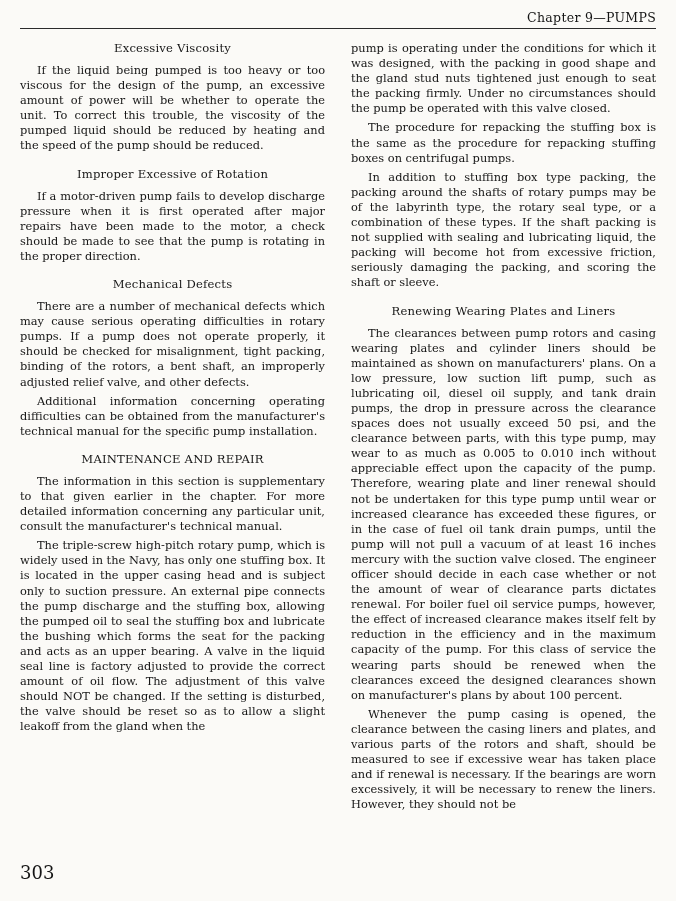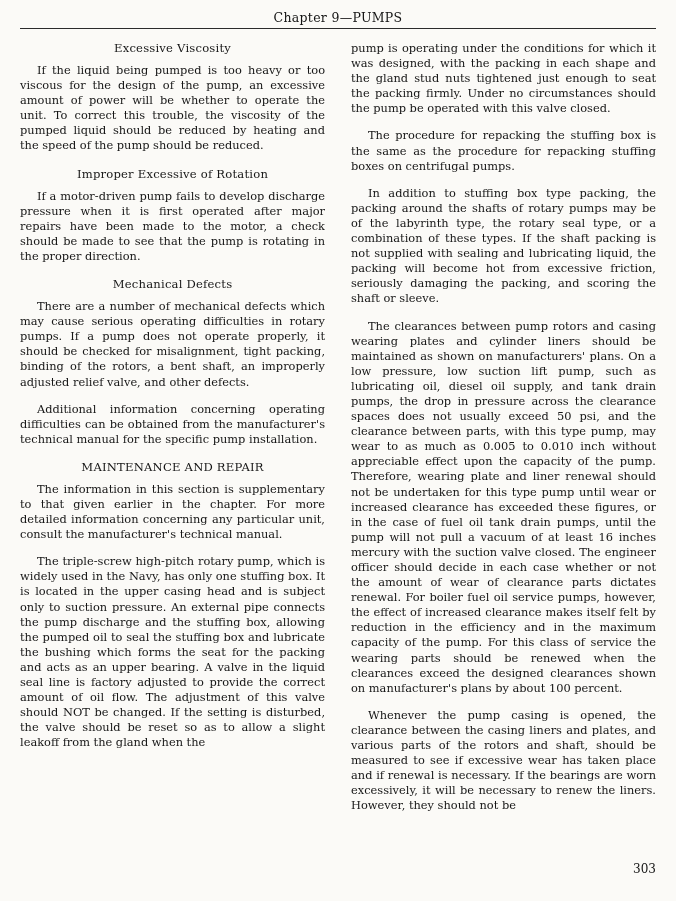--- a/index.html
+++ b/index.html
@@ -25,21 +25,21 @@
     padding: 0;
   }
   .page-inner {
     position: absolute;
     left: 20px;
     top: 10px;
     width: 636px;
     height: 881px;
   }
   .running-head {
-    text-align: center;
+    text-align: right;
     font-size: 12.5px;
     letter-spacing: 0.3px;
     font-family: "DejaVu Serif", serif;
     padding-bottom: 3px;
     color: #141414;
   }
   .head-rule {
     border-bottom: 1.2px solid #2b2b2b;
     margin: 0 0 12px 0;
     width: 100%;
@@ -65,29 +65,29 @@
     letter-spacing: 0.2px;
   }
   .sec-head.spaced {
     margin-top: 13px;
   }
   p {
     margin: 0 0 0 0;
     text-indent: 17px;
   }
   p + p {
-    margin-top: 12px;
+    margin-top: 4px;
   }
   .folio {
     position: absolute;
     left: 0;
     top: 852px;
     width: 636px;
-    text-align: right;
-    font-size: 12px;
+    text-align: left;
+    font-size: 18px;
     color: #141414;
   }
   .noindent { text-indent: 0; }
 </style>
 </head>
 <body>
 
 <div class="page">
   <div class="page-inner">
 
@@ -107,24 +107,25 @@
         <p>There are a number of mechanical defects which may cause serious operating difficulties in rotary pumps. If a pump does not operate properly, it should be checked for misalignment, tight packing, binding of the rotors, a bent shaft, an improperly adjusted relief valve, and other defects.</p>
         <p>Additional information concerning operating difficulties can be obtained from the manufacturer's technical manual for the specific pump installation.</p>
 
         <div class="sec-head spaced">MAINTENANCE AND REPAIR</div>
         <p>The information in this section is supplementary to that given earlier in the chapter. For more detailed information concerning any particular unit, consult the manufacturer's technical manual.</p>
 
         <p>The triple-screw high-pitch rotary pump, which is widely used in the Navy, has only one stuffing box. It is located in the upper casing head and is subject only to suction pressure. An external pipe connects the pump discharge and the stuffing box, allowing the pumped oil to seal the stuffing box and lubricate the bushing which forms the seat for the packing and acts as an upper bearing. A valve in the liquid seal line is factory adjusted to provide the correct amount of oil flow. The adjustment of this valve should NOT be changed. If the setting is disturbed, the valve should be reset so as to allow a slight leakoff from the gland when the</p>
       </div>
 
       <div class="col">
-        <p class="noindent">pump is operating under the conditions for which it was designed, with the packing in each shape and the gland stud nuts tightened just enough to seat the packing firmly. Under no circumstances should the pump be operated with this valve closed.</p>
+        <p class="noindent">pump is operating under the conditions for which it was designed, with the packing in good shape and the gland stud nuts tightened just enough to seat the packing firmly. Under no circumstances should the pump be operated with this valve closed.</p>
         <p>The procedure for repacking the stuffing box is the same as the procedure for repacking stuffing boxes on centrifugal pumps.</p>
         <p>In addition to stuffing box type packing, the packing around the shafts of rotary pumps may be of the labyrinth type, the rotary seal type, or a combination of these types. If the shaft packing is not supplied with sealing and lubricating liquid, the packing will become hot from excessive friction, seriously damaging the packing, and scoring the shaft or sleeve.</p>
 
+        <div class="sec-head spaced">Renewing Wearing Plates and Liners</div>
         <p>The clearances between pump rotors and casing wearing plates and cylinder liners should be maintained as shown on manufacturers' plans. On a low pressure, low suction lift pump, such as lubricating oil, diesel oil supply, and tank drain pumps, the drop in pressure across the clearance spaces does not usually exceed 50 psi, and the clearance between parts, with this type pump, may wear to as much as 0.005 to 0.010 inch without appreciable effect upon the capacity of the pump. Therefore, wearing plate and liner renewal should not be undertaken for this type pump until wear or increased clearance has exceeded these figures, or in the case of fuel oil tank drain pumps, until the pump will not pull a vacuum of at least 16 inches mercury with the suction valve closed. The engineer officer should decide in each case whether or not the amount of wear of clearance parts dictates renewal. For boiler fuel oil service pumps, however, the effect of increased clearance makes itself felt by reduction in the efficiency and in the maximum capacity of the pump. For this class of service the wearing parts should be renewed when the clearances exceed the designed clearances shown on manufacturer's plans by about 100 percent.</p>
         <p>Whenever the pump casing is opened, the clearance between the casing liners and plates, and various parts of the rotors and shaft, should be measured to see if excessive wear has taken place and if renewal is necessary. If the bearings are worn excessively, it will be necessary to renew the liners. However, they should not be</p>
       </div>
 
     </div>
 
     <div class="folio">303</div>
   </div>
 </div>
 

